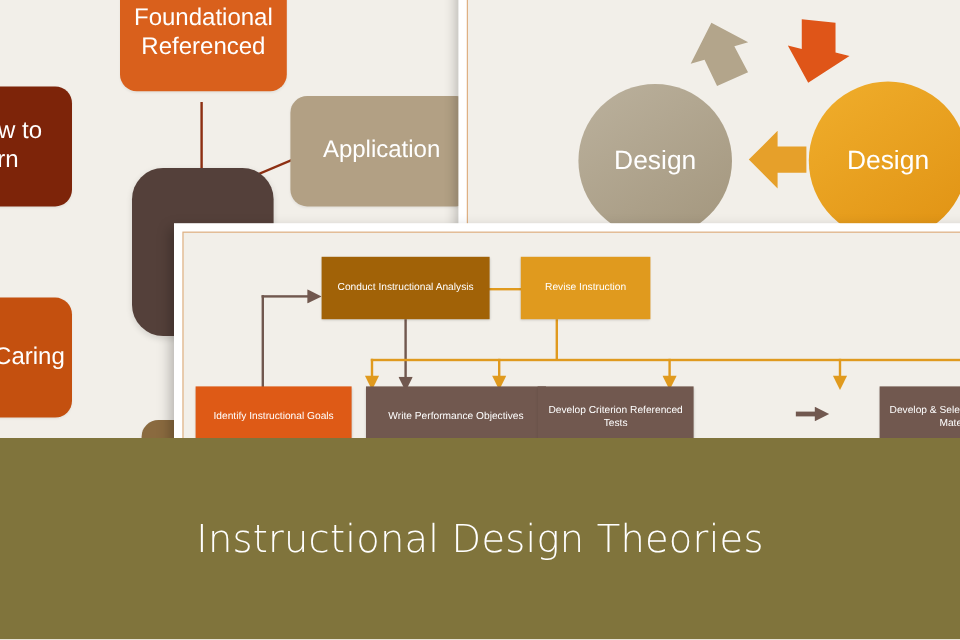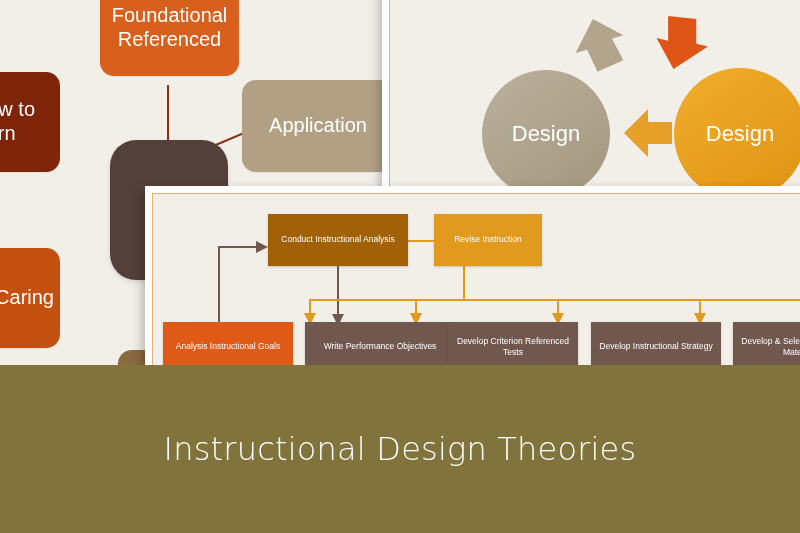--- a/index.html
+++ b/index.html
@@ -256,34 +256,31 @@
 
       <div class="fc-box" style="left:115px; top:20px; width:140px; height:52px; background:#a16207;">
         <span>Conduct Instructional Analysis</span>
       </div>
 
       <div class="fc-box" style="left:281px; top:20px; width:108px; height:52px; background:#e09a1e;">
         <span>Revise Instruction</span>
       </div>
 
       <div class="fc-box" style="left:10px; top:128px; width:130px; height:50px; background:#de5a16;">
-        <span>Analysis Instructional Goals</span>
+        <span>Identify Instructional Goals</span>
       </div>
 
       <div class="fc-box" style="left:152px; top:128px; width:150px; height:50px; background:#71584f;">
         <span>Write Performance Objectives</span>
       </div>
 
       <div class="fc-box" style="left:295px; top:128px; width:130px; height:50px; background:#71584f;">
         <span>Develop Criterion Referenced Tests</span>
       </div>
 
-      <div class="fc-box" style="left:438px; top:128px; width:130px; height:50px; background:#71584f;">
-        <span>Develop Instructional Strategy</span>
-      </div>
 
       <div class="fc-box" style="left:580px; top:128px; width:130px; height:50px; background:#71584f;">
         <span>Develop &amp; Select Instructional Material</span>
       </div>
 
     </div>
   </div>
 
   <div class="banner">
     <div class="banner-title">Instructional Design Theories</div>

